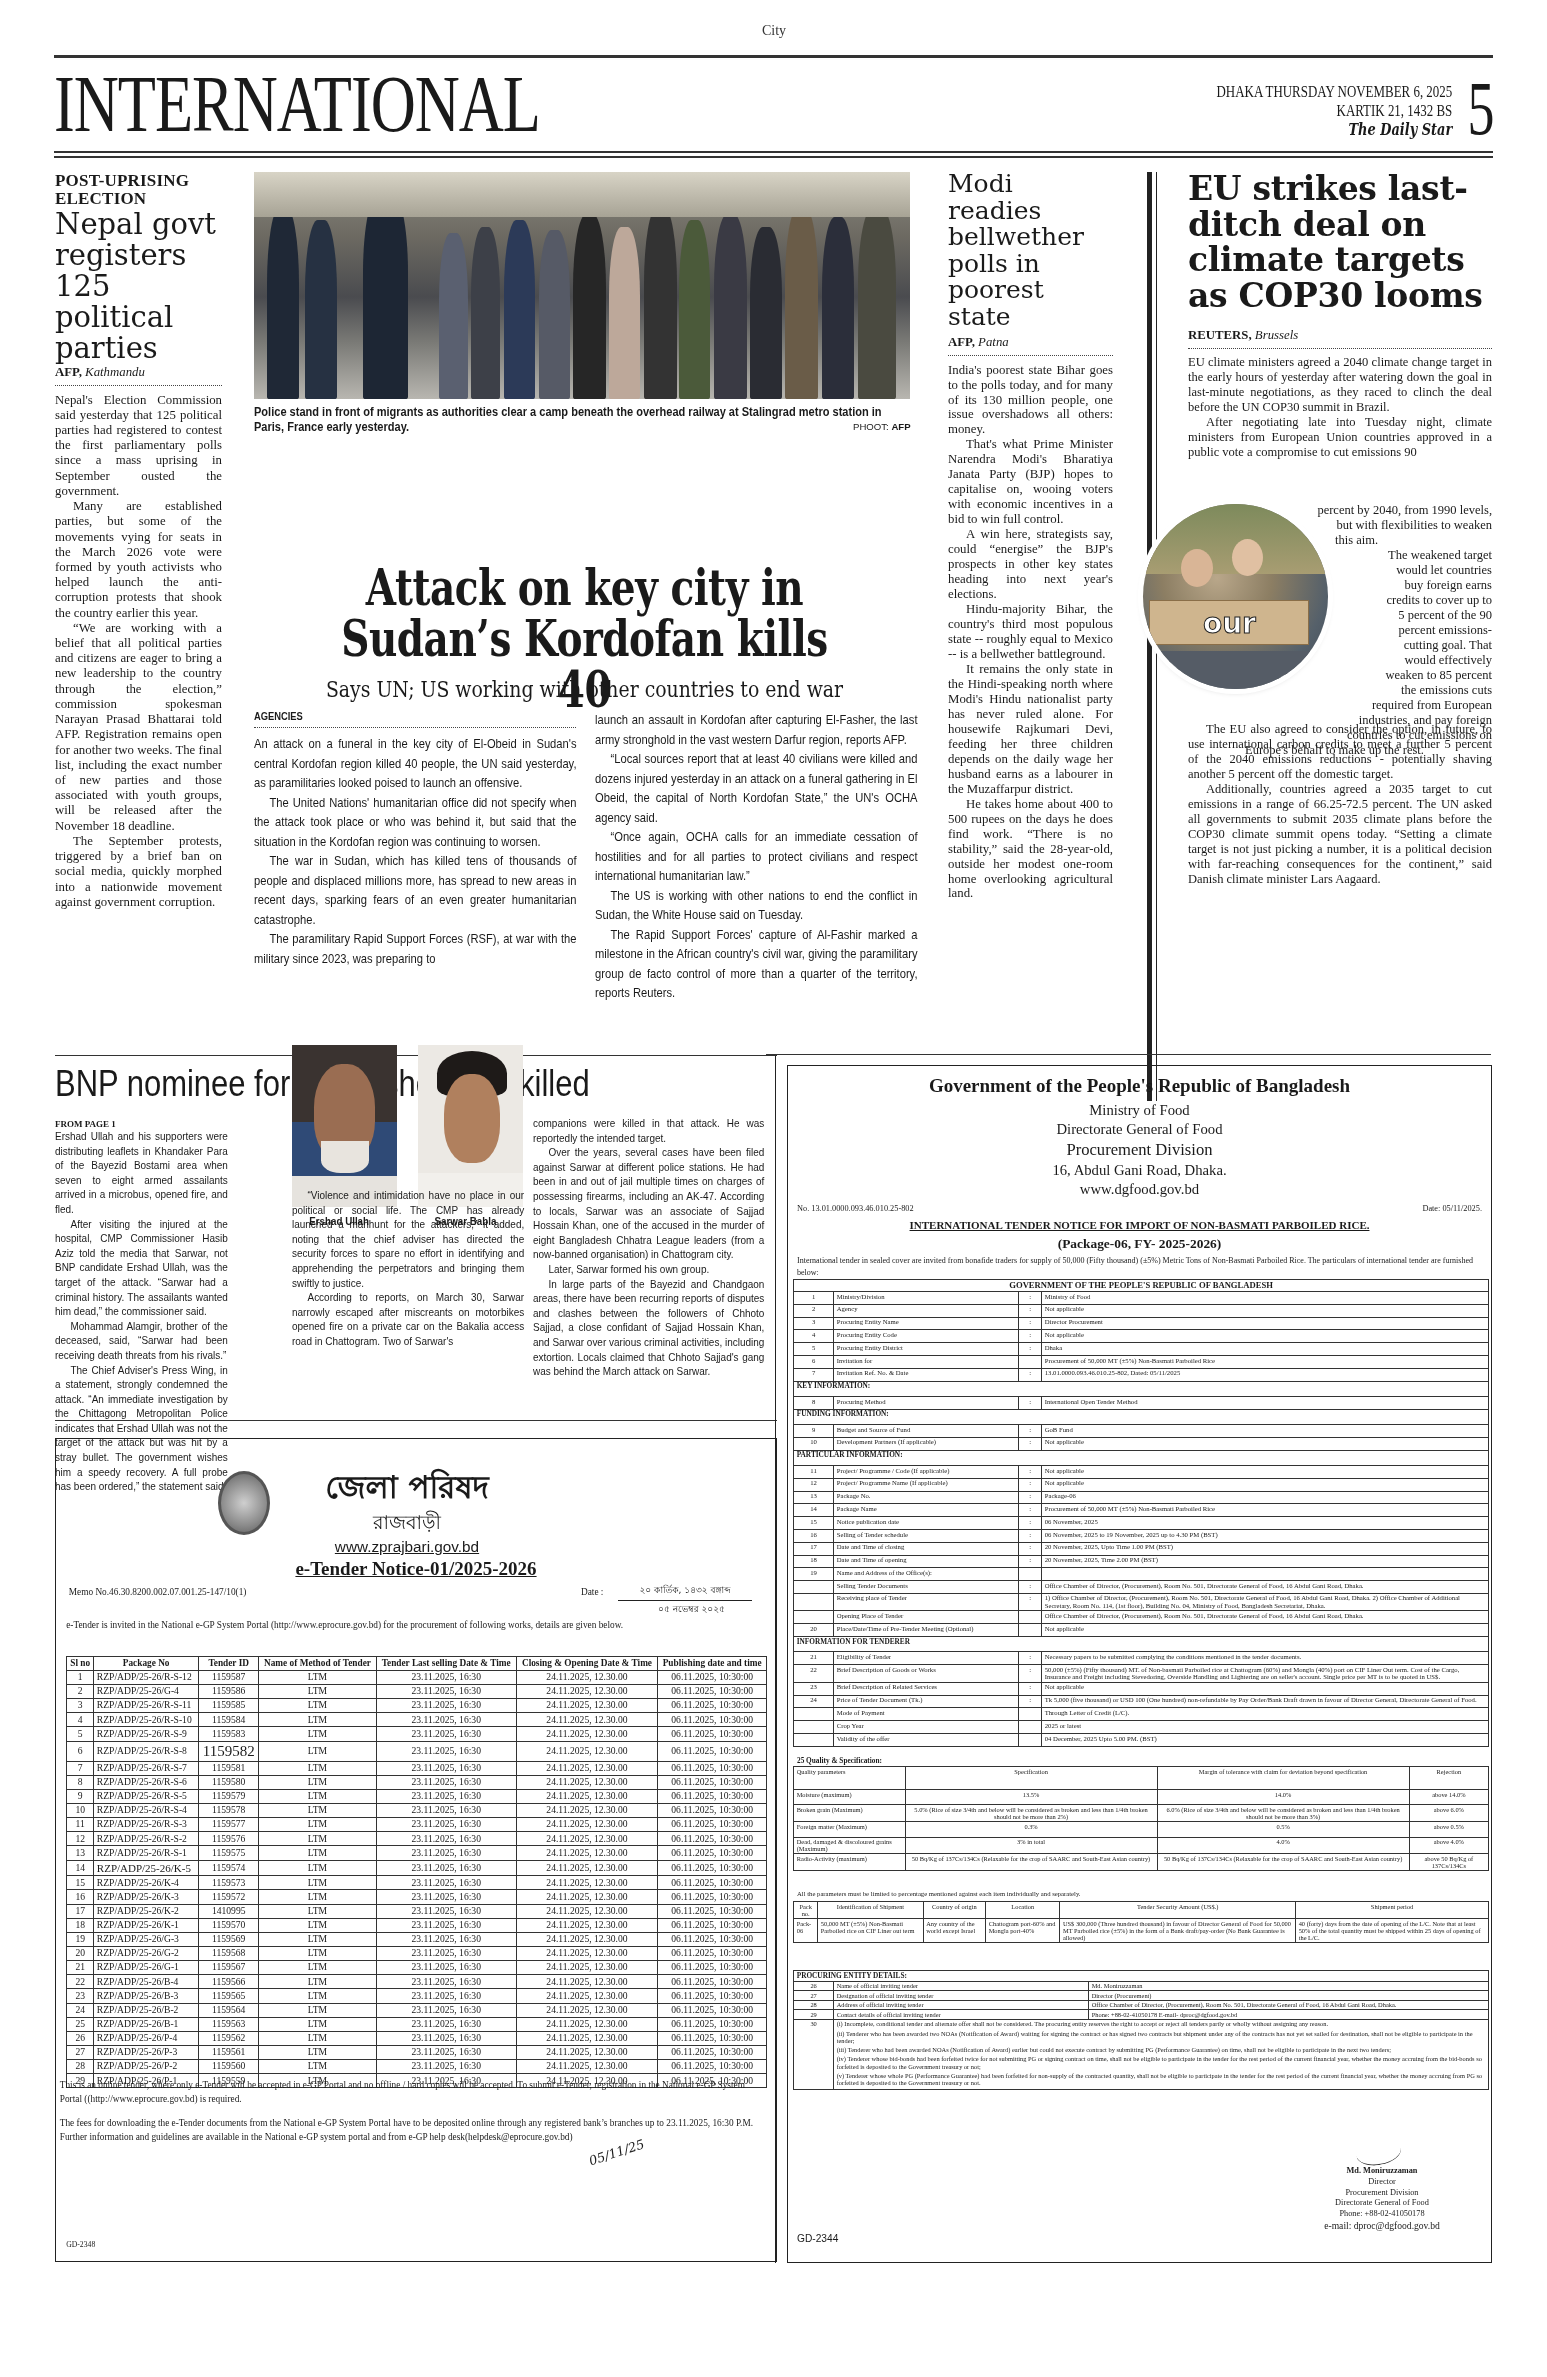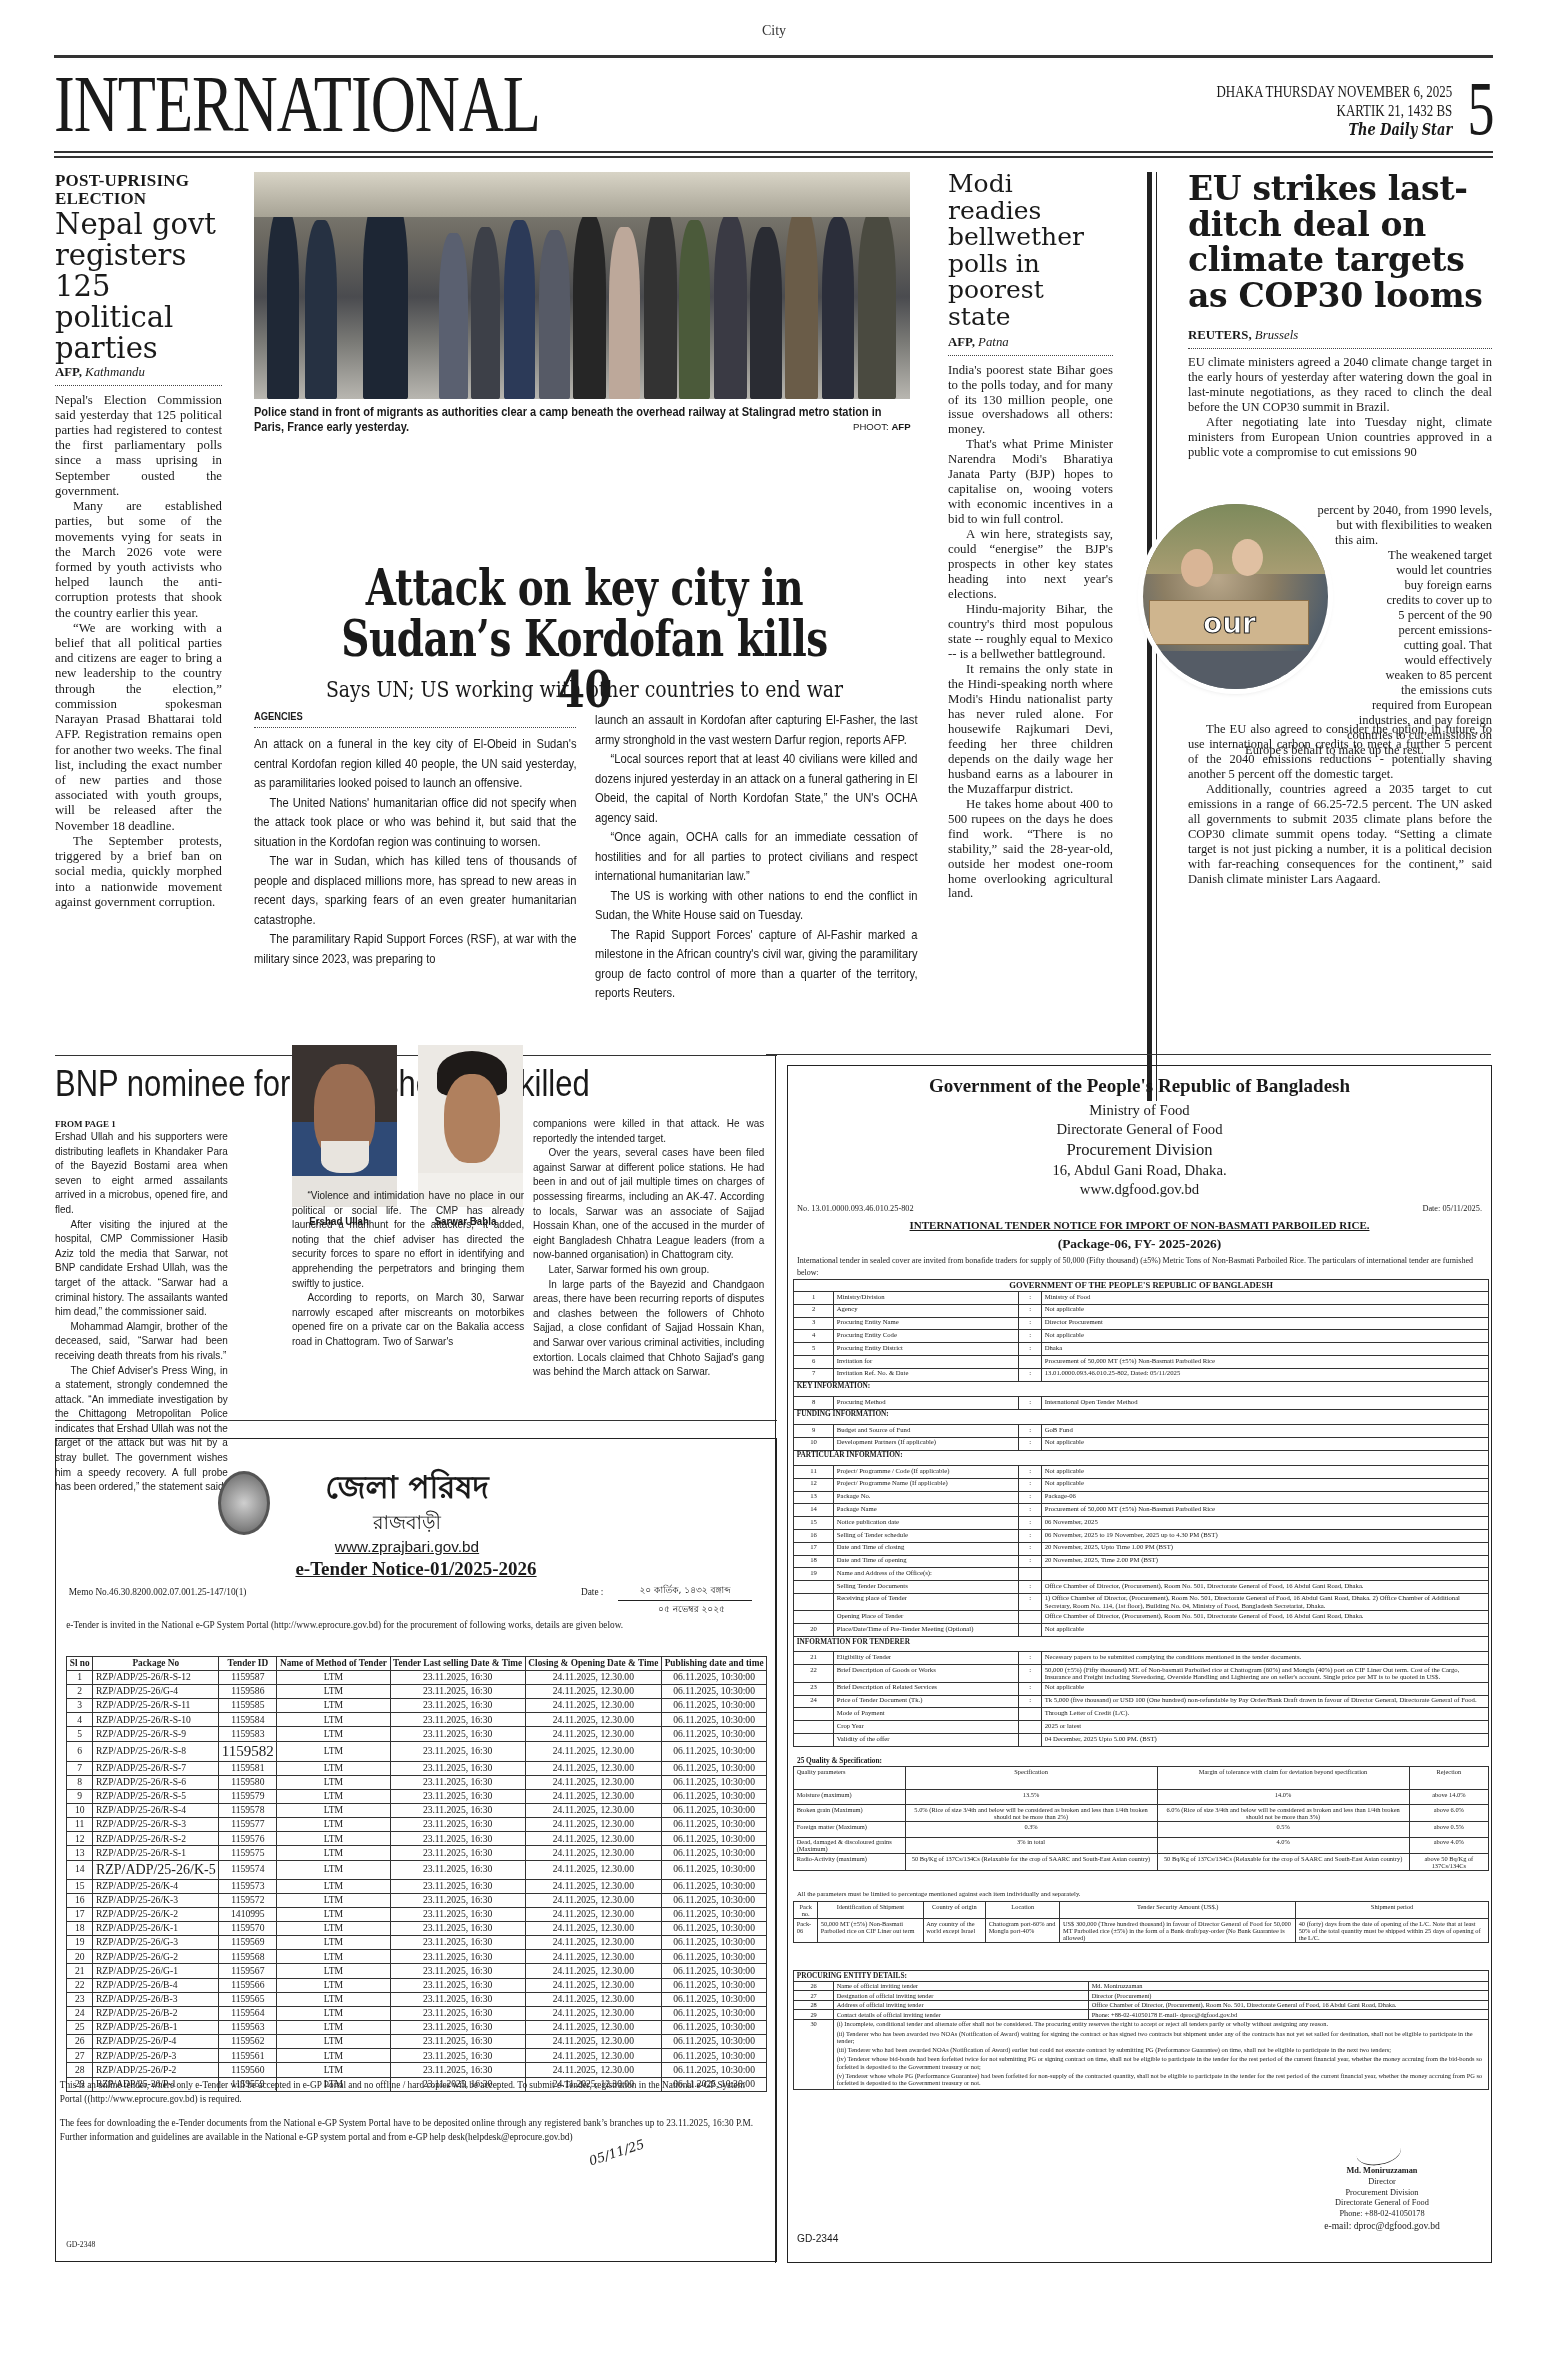--- a/index.html
+++ b/index.html
@@ -370,21 +370,21 @@
             <td class="c" style="font-size: 9.6px; padding: 1.3px 2.6px; height: 14px;">13</td>
             <td style="font-size: 9.6px; padding: 1.3px 2.6px; height: 14px;">RZP/ADP/25-26/R-S-1</td>
             <td class="c" style="font-size: 9.6px; padding: 1.3px 2.6px; height: 14px;">1159575</td>
             <td class="c" style="font-size: 9.6px; padding: 1.3px 2.6px; height: 14px;">LTM</td>
             <td class="c" style="font-size: 9.6px; padding: 1.3px 2.6px; height: 14px;">23.11.2025, 16:30</td>
             <td class="c" style="font-size: 9.6px; padding: 1.3px 2.6px; height: 14px;">24.11.2025, 12.30.00</td>
             <td class="c" style="font-size: 9.6px; padding: 1.3px 2.6px; height: 14px;">06.11.2025,  10:30:00</td>
           </tr>
           <tr>
             <td class="c" style="font-size: 9.6px; padding: 1.3px 2.6px; height: 14px;">14</td>
-            <td style="font-size: 14px; padding: 1.3px 2.6px; height: 14px; margin-top: 42px;">RZP/ADP/25-26/K-5</td>
+            <td style="font-size: 11px; padding: 1.3px 2.6px; height: 14px; margin-top: 42px;">RZP/ADP/25-26/K-5</td>
             <td class="c" style="font-size: 9.6px; padding: 1.3px 2.6px; height: 14px;">1159574</td>
             <td class="c" style="font-size: 9.6px; padding: 1.3px 2.6px; height: 14px;">LTM</td>
             <td class="c" style="font-size: 9.6px; padding: 1.3px 2.6px; height: 14px;">23.11.2025, 16:30</td>
             <td class="c" style="font-size: 9.6px; padding: 1.3px 2.6px; height: 14px;">24.11.2025, 12.30.00</td>
             <td class="c" style="font-size: 9.6px; padding: 1.3px 2.6px; height: 14px;">06.11.2025,  10:30:00</td>
           </tr>
           <tr>
             <td class="c" style="font-size: 9.6px; padding: 1.3px 2.6px; height: 14px;">15</td>
             <td style="font-size: 9.6px; padding: 1.3px 2.6px; height: 14px;">RZP/ADP/25-26/K-4</td>
             <td class="c" style="font-size: 9.6px; padding: 1.3px 2.6px; height: 14px;">1159573</td>

